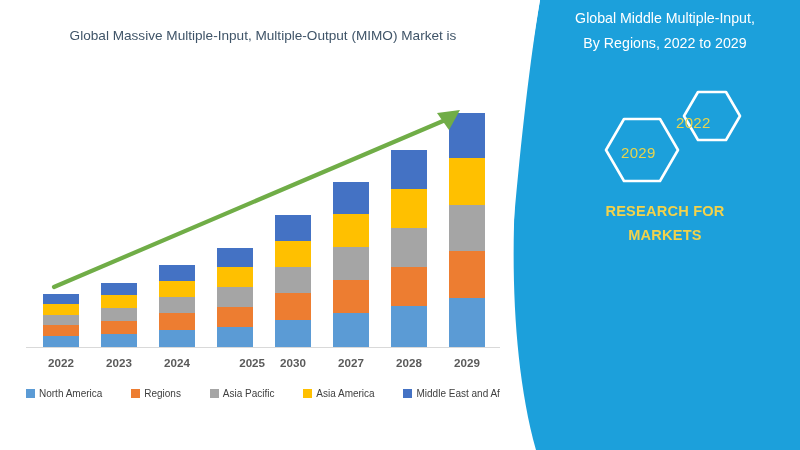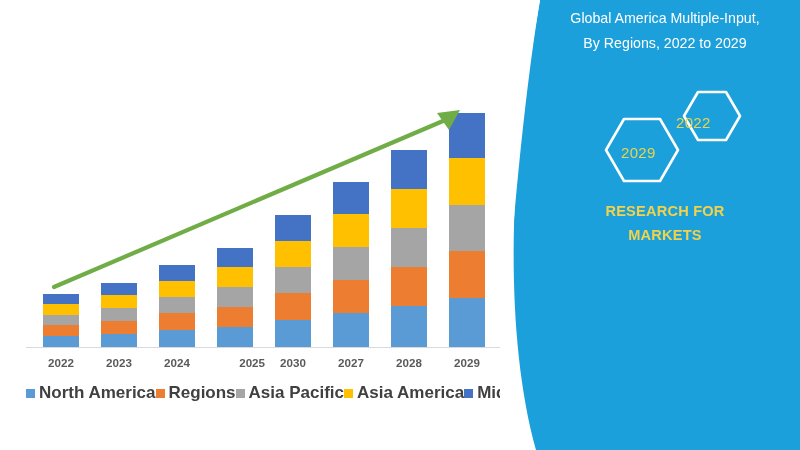--- a/index.html
+++ b/index.html
@@ -62,28 +62,29 @@
   }
 
   .arrow{position:absolute;left:0;top:0;width:520px;height:360px;}
 
   .legend{
     position:absolute;left:26px;top:385px;width:490px;height:16px;
     display:flex;align-items:center;justify-content:space-between;
   }
   .legend-item{display:flex;align-items:center;gap:4px;}
   .swatch{width:9px;height:9px;display:inline-block;}
-  .legend-label{color:#404040;font-size:17px;font-weight:bold;white-space:nowrap;}
+  .legend-label{color:#404040;font-size:10px;font-weight:normal;white-space:nowrap;}
 </style>
 </head>
 <body>
 
 <div id="stage">
 
   <div class="chart-title">
+    <div>Global Massive Multiple-Input, Multiple-Output (MIMO) Market is</div>
   </div>
 
   <div class="plot">
     <div class="axis-line"></div>
     <div id="bars">
         <div class="bar" style="left: 43px;">
           <div class="seg seg-me" style="height: 10px; background: rgb(68, 114, 196);"></div>
           <div class="seg seg-sa" style="height: 11px; background: rgb(255, 192, 0);"></div>
           <div class="seg seg-ap" style="height: 10px; background: rgb(165, 165, 165);"></div>
           <div class="seg seg-eu" style="height: 11px; background: rgb(237, 125, 49);"></div>
@@ -181,21 +182,21 @@
     </div>
 
   <div class="right-panel">
     <svg width="300" height="450" viewBox="0 0 300 450">
       <rect x="0" y="0" width="300" height="450" fill="#1CA0DB"></rect>
       <path d="M40,0 L0,0 L0,450 L34,450 C8,390 6,300 14,220 C21,140 30,60 40,0 Z" fill="#ffffff"></path>
       <path d="M40,0 C28,70 16,150 14,225 C12,305 18,385 36,450 L0,450 L0,0 Z" fill="#ffffff"></path>
     </svg>
 
     <div class="panel-title">
-      <div>Global America Multiple-Input,</div>
+      <div>Global Middle Multiple-Input,</div>
       <div>By Regions, 2022 to 2029</div>
     </div>
 
     <div class="hexwrap">
       <svg width="180" height="120" viewBox="0 0 180 120">
         <polygon points="118,6 146,6 160,30 146,54 118,54 104,30" fill="none" stroke="#ffffff" stroke-width="2.6" stroke-linejoin="round"></polygon>
         <polygon points="44,33 80,33 98,64 80,95 44,95 26,64" fill="none" stroke="#ffffff" stroke-width="2.6" stroke-linejoin="round"></polygon>
       </svg>
       <span class="hex-label hex-2022">2022</span>
       <span class="hex-label hex-2029">2029</span>

